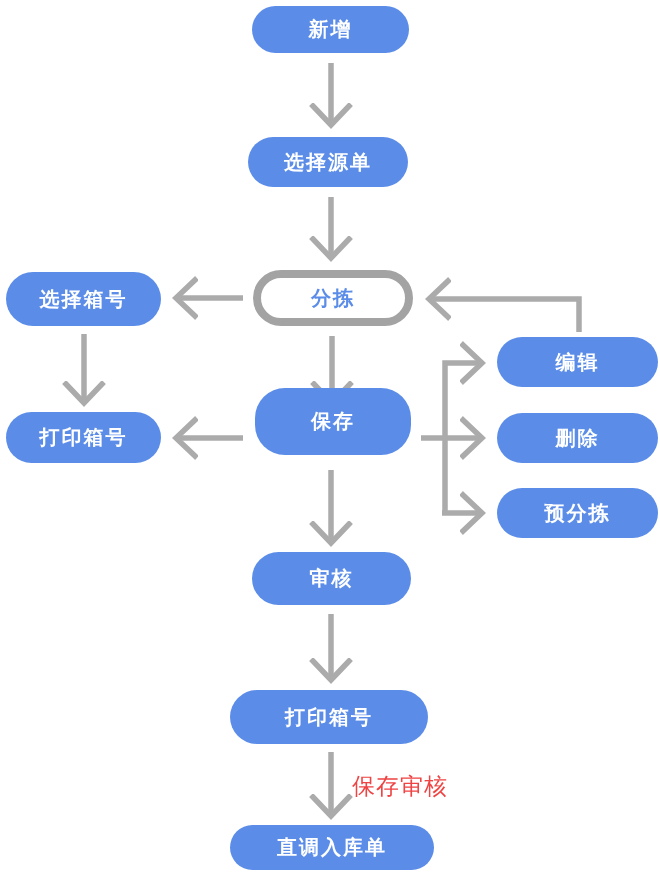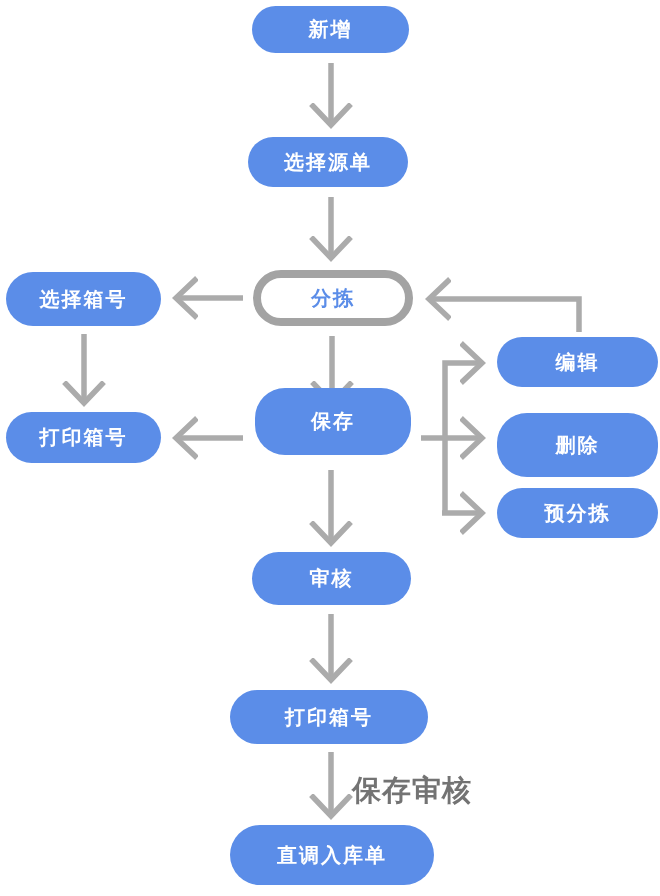--- a/index.html
+++ b/index.html
@@ -37,23 +37,23 @@
     white-space: nowrap;
     user-select: none;
   }
   .node.outline {
     background: #FFFFFF;
     border: 8px solid #a3a3a3;
     color: #5B8DE8;
   }
   .edge-label {
     position: absolute;
-    color: #737373;
-    font-weight: 700;
-    font-size: 29px;
+    color: #ef4444;
+    font-weight: 400;
+    font-size: 23px;
     letter-spacing: 1px;
     white-space: nowrap;
     user-select: none;
   }
 </style>
 </head>
 <body>
 
 <div id="canvas">
 
@@ -87,25 +87,25 @@
   <div class="node outline" style="left:253px; top:270px; width:160px; height:56px;">分拣</div>
 
   <div class="node" style="left:6px; top:272px; width:155px; height:54px;">选择箱号</div>
 
   <div class="node" style="left:6px; top:412px; width:155px; height:51px;">打印箱号</div>
 
   <div class="node" style="left:255px; top:388px; width:156px; height:67px;">保存</div>
 
   <div class="node" style="left:497px; top:337px; width:161px; height:50px;">编辑</div>
 
-  <div class="node" style="left:497px; top:413px; width:161px; height:64px;">删除</div>
+  <div class="node" style="left:497px; top:413px; width:161px; height:50px;">删除</div>
 
   <div class="node" style="left:497px; top:488px; width:161px; height:50px;">预分拣</div>
 
   <div class="node" style="left:252px; top:552px; width:159px; height:53px;">审核</div>
 
   <div class="node" style="left:230px; top:690px; width:198px; height:54px;">打印箱号</div>
 
-  <div class="node" style="left:230px; top:825px; width:204px; height:60px;">直调入库单</div>
+  <div class="node" style="left:230px; top:825px; width:204px; height:45px;">直调入库单</div>
 
   <span class="edge-label" style="left:352px; top:771px;">保存审核</span>
 
 </div>
 
 </body></html>

